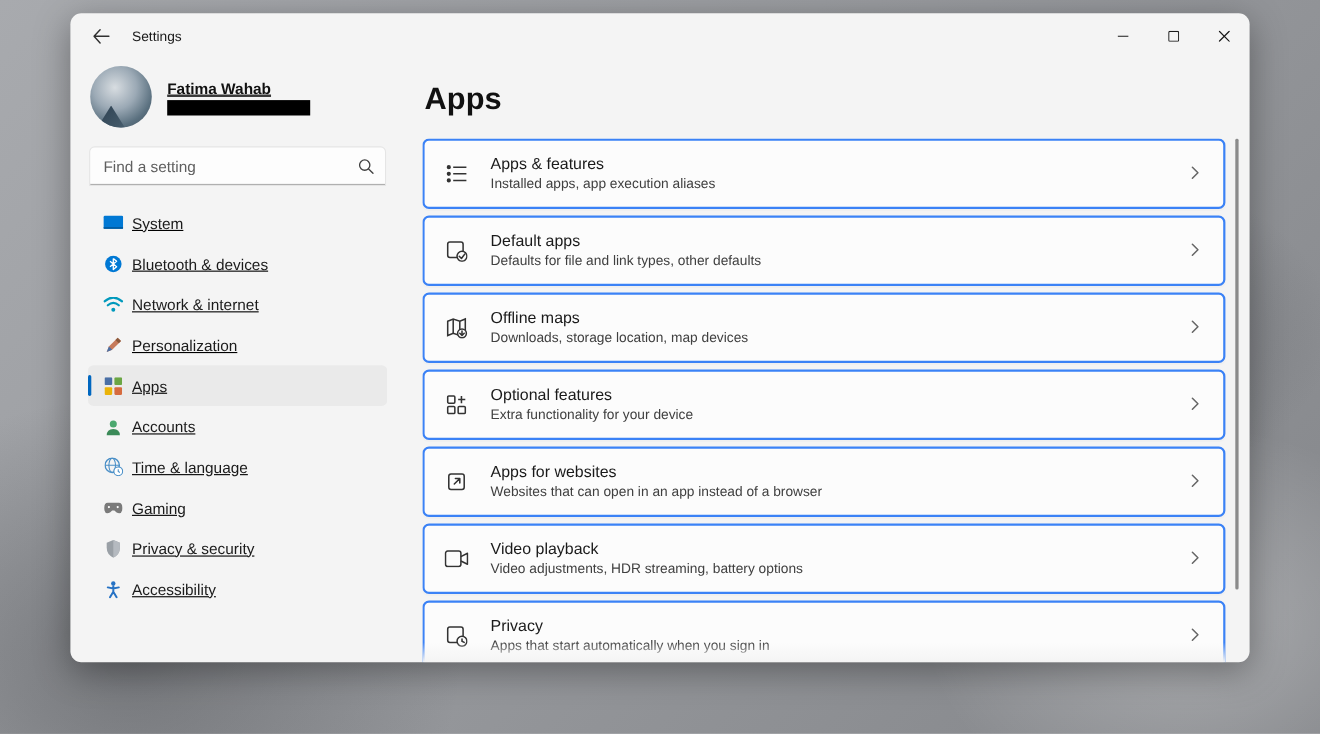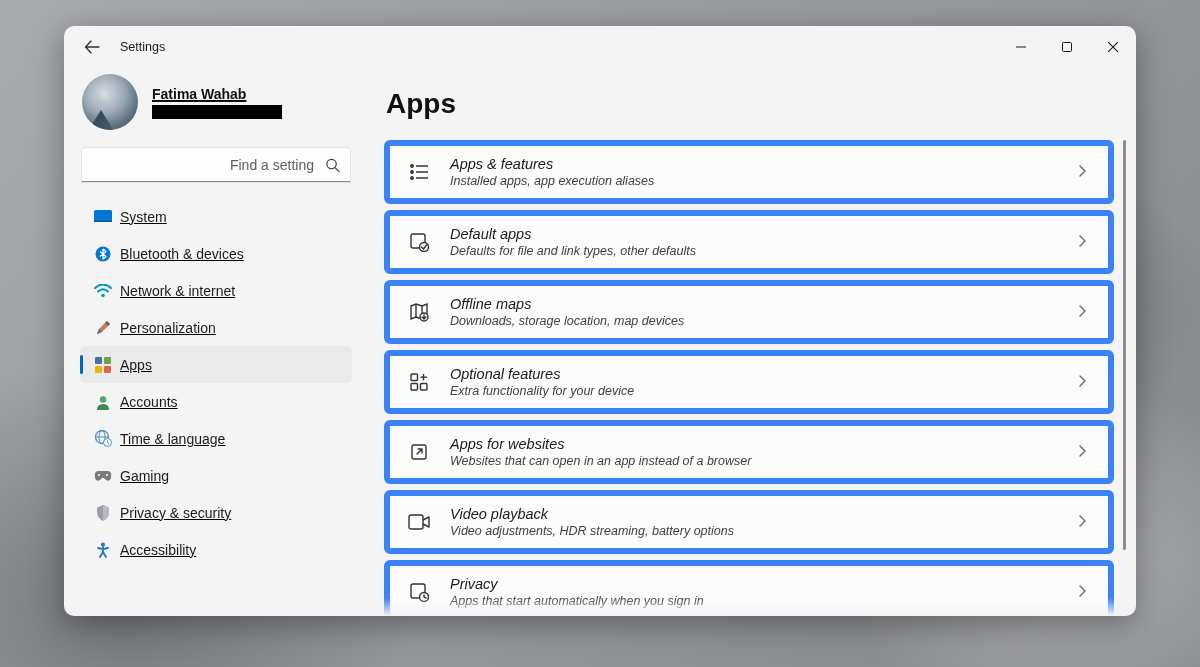--- a/index.html
+++ b/index.html
@@ -10,21 +10,21 @@
   }
   .desktop-bg {
     position: absolute; inset: 0;
     background:
       radial-gradient(ellipse 400px 300px at 90% 85%, rgba(255,255,255,0.3) 0%, transparent 60%),
       radial-gradient(ellipse 350px 250px at 85% 45%, rgba(70,72,76,0.35) 0%, transparent 55%),
       radial-gradient(ellipse 500px 400px at 10% 90%, rgba(60,62,66,0.4) 0%, transparent 60%),
       linear-gradient(135deg, #a8aaae 0%, #9a9ca0 40%, #84868a 100%);
   }
   .window {
-    position: absolute; top: 26px; left: 64px; width: 1072px; height: 590px;
+    position: absolute; top: 12px; left: 64px; width: 1072px; height: 590px;
     background: #f4f4f4;
     border-radius: 10px;
     box-shadow: 0 8px 32px rgba(0,0,0,0.35);
     display: flex; flex-direction: column;
     overflow: hidden;
   }
   .titlebar {
     height: 42px; display: flex; align-items: center; justify-content: space-between;
     padding-left: 18px;
   }
@@ -40,21 +40,20 @@
   .avatar::after{ content:""; position:absolute; bottom:-6px; left:6px; width:26px; height:26px; background: linear-gradient(135deg,#2d4050,#4a6070); clip-path: polygon(50% 0,100% 80%,0 80%); }
   .profile-txt { display:flex; flex-direction:column; gap:3px; }
   .profile-name { font-size:14px; font-weight:600; color:#111; text-decoration:underline; text-decoration-thickness:1px; text-underline-offset:2px; }
   .profile-email { width:130px; height:14px; background:#000; }
   .search-wrap { position:relative; margin: 0 2px 16px 2px; }
   .search {
     width:100%; height:34px; border:none; border-bottom:1.5px solid #8a8a8a;
     background:#fdfdfd; border-radius:4px 4px 0 0; padding: 0 36px 0 12px;
     font-size:14px; color:#14532d; outline:none;
     box-shadow: 0 0 0 1px rgba(0,0,0,0.06);
-    text-align: right;
   }
   .search::placeholder { color:#5f5f5f; }
   .search-icon { position:absolute; right:10px; top:50%; transform:translateY(-50%); }
   .nav { flex:1; overflow:hidden; position:relative; }
   .nav-item {
     display:flex; align-items:center; gap:8px; height:37px; padding:0 12px 0 14px;
     border-radius:5px; cursor:pointer; font-size:14px; color:#1b1b1b;
     position:relative;
   }
   .nav-item.active { background:#eaeaea; }
@@ -62,25 +61,24 @@
     content:""; position:absolute; left:0px; top:9px; bottom:9px; width:3px;
     background:#0067c0; border-radius:3px;
   }
   .nav-icon { width:18px; height:18px; display:flex; align-items:center; justify-content:center; flex:none; }
   .main { flex:1; padding: 10px 4px 0 20px; display:flex; flex-direction:column; min-height:0; }
   .page-title { font-size:28px; font-weight:600; color:#111; padding: 10px 0 20px 2px; }
   .items-wrap { flex:1; overflow:hidden; position:relative; padding-right:18px; }
   .scrollbar { position:absolute; right:4px; top:0; width:8px; height:100%; }
   .scrollbar-thumb { position:absolute; right:2px; top:0; width:3px; height:410px; background:#8b8b8b; border-radius:3px; }
   .card {
-    background:#fcfcfc; border:6px solid #3b82f6; border-radius:6px;
+    background:#fcfcfc; border:2px solid #3b82f6; border-radius:6px;
     height:64px; margin-bottom:6px; display:flex; align-items:center;
     padding: 0 18px 0 18px; cursor:pointer;
     box-shadow: 0 1px 1px rgba(0,0,0,0.02);
-    font-style: italic;
   }
   .card-icon { width:22px; height:22px; margin-right:20px; display:flex; align-items:center; justify-content:center; flex:none; color:#323232; }
   .card-txt { flex:1; display:flex; flex-direction:column; gap:2px; }
   .card-title { font-size:14.5px; color:#1a1a1a; }
   .card-sub { font-size:12.5px; color:#404040; }
   .chev { width:14px; height:14px; flex:none; }
   .fade {
     position:absolute; left:0; right:18px; bottom:0; height:18px;
     background: linear-gradient(to bottom, rgba(244,244,244,0) 0%, rgba(244,244,244,1) 100%);
     pointer-events:none;

